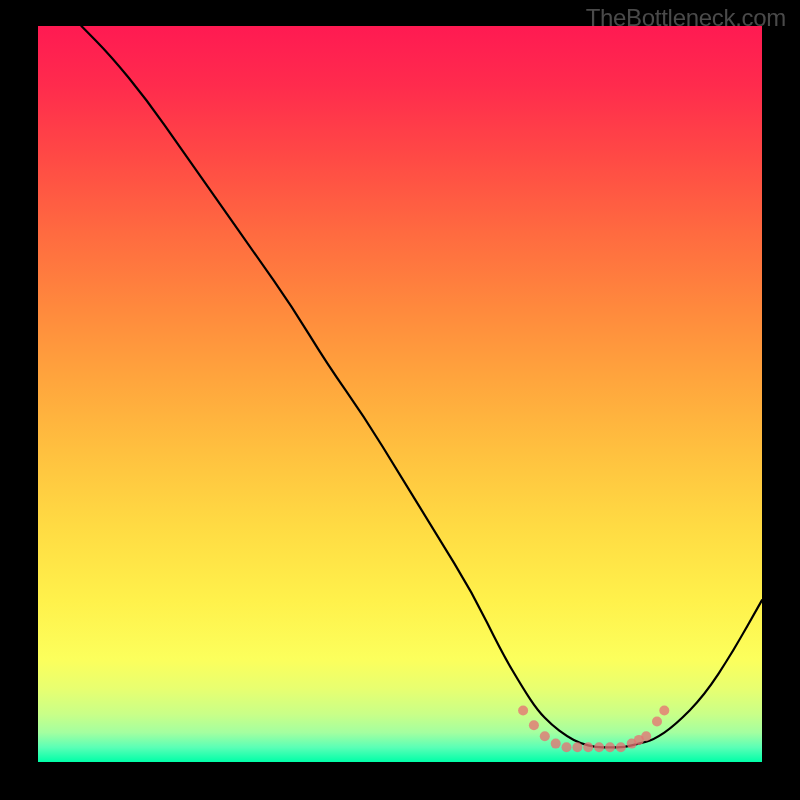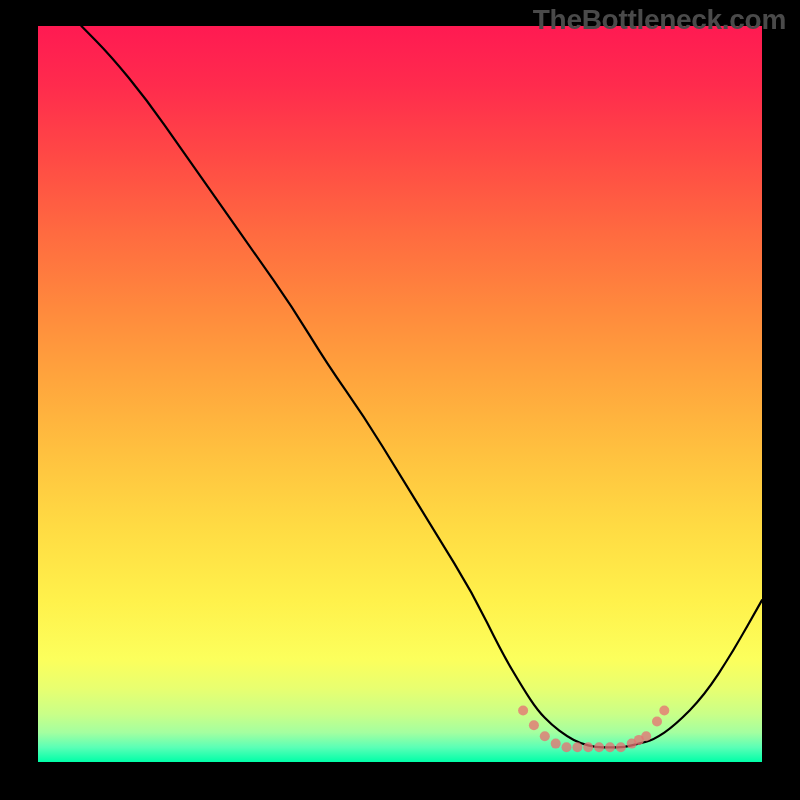--- a/index.html
+++ b/index.html
@@ -9,22 +9,22 @@
     background: #000;
     position: relative;
     font-family: Arial, Helvetica, sans-serif;
     overflow: hidden;
   }
   .watermark {
     position: absolute;
     top: 4px;
     right: 14px;
     color: #4a4a4a;
-    font-size: 28px;
-    font-weight: 700;
+    font-size: 24px;
+    font-weight: 400;
     letter-spacing: -0.3px;
     z-index: 20;
   }
   .plot {
     position: absolute;
     left: 38px;
     top: 26px;
     width: 724px;
     height: 736px;
     z-index: 1;

